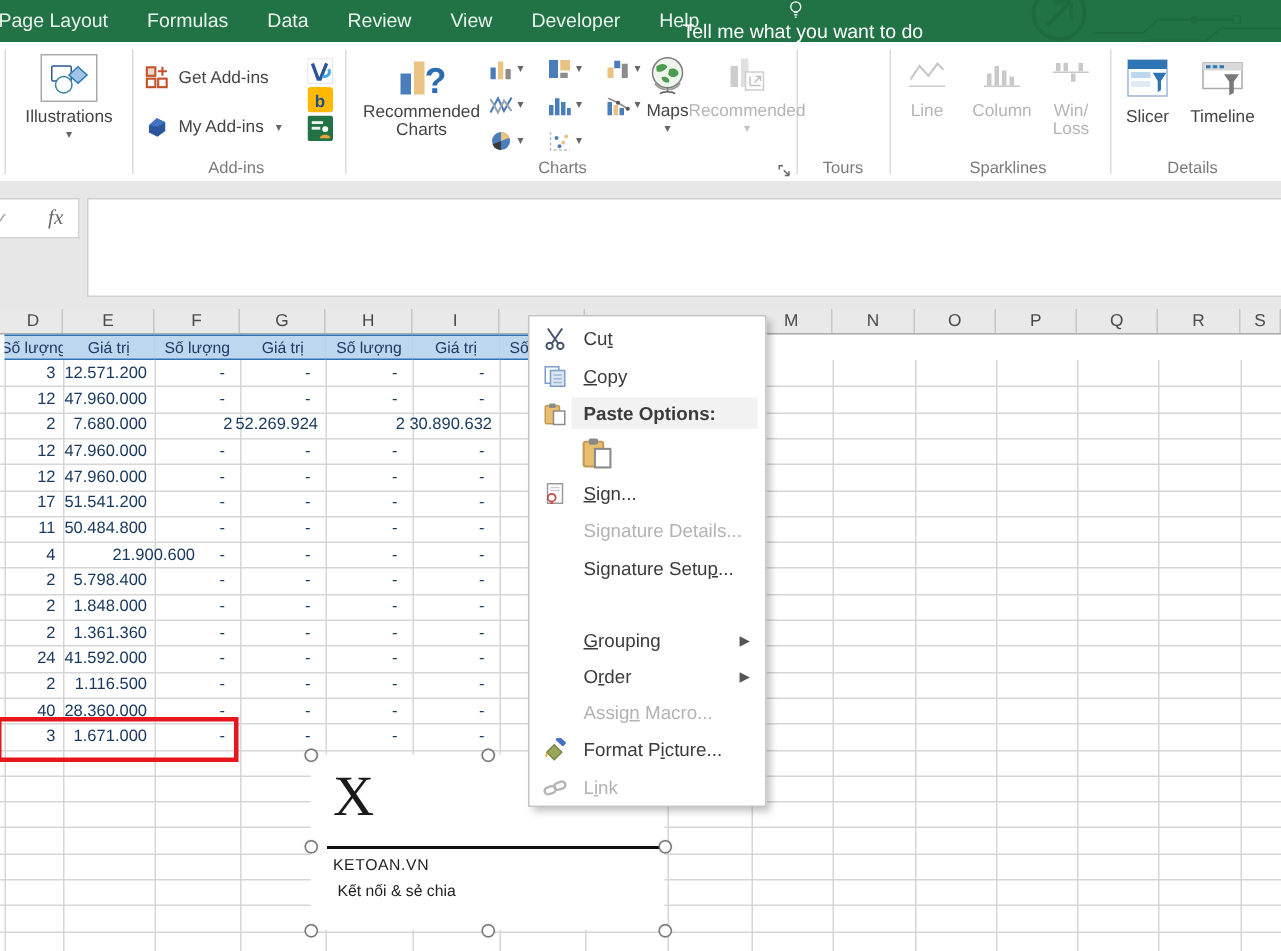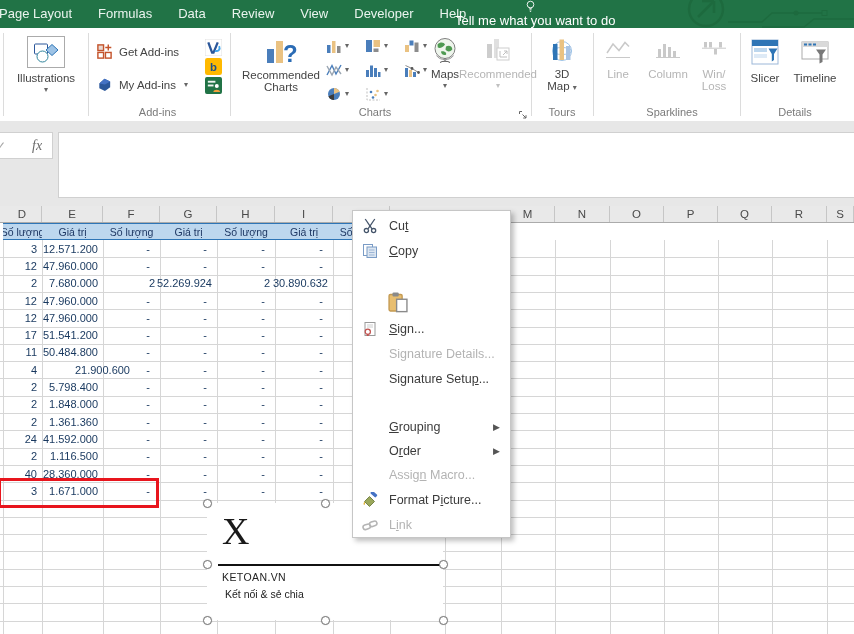--- a/index.html
+++ b/index.html
@@ -274,31 +274,20 @@
       <span class="riblabel" style="margin-top:2px">Recommended</span>
       <span class="caret" style="margin-top:3px">▾</span>
     </div>
     <div class="grouplabel" style="left:330px;width:90px">Charts</div>
     <div class="abs" style="left:518px;top:78px">
       <svg width="10" height="10" viewBox="0 0 10 10" stroke="#666" fill="none">
         <path d="M1.5 4 V1.5 H4 M4.5 4.5 L8 8 M8 8 V5.2 M8 8 H5.2"></path>
       </svg>
     </div>
 
-    <div class="bigbtn" style="left:540px;top:8px;width:44px">
-      <svg width="30" height="30" viewBox="0 0 30 30">
-        <circle cx="15" cy="15" r="9.5" fill="none" stroke="#9dc3e6"></circle>
-        <ellipse cx="15" cy="15" rx="9.5" ry="3.5" fill="none" stroke="#9dc3e6"></ellipse>
-        <rect x="6" y="8" width="4.5" height="16" fill="#2e75b6"></rect>
-        <rect x="12.5" y="3.5" width="4.5" height="20.5" fill="#eac282"></rect>
-        <rect x="19" y="10" width="4.5" height="14" fill="#a9c4e4"></rect>
-      </svg>
-      <span class="riblabel" style="margin-top:2px">3D</span>
-      <span class="riblabel"><span>Map</span> <span class="caret">▾</span></span>
-    </div>
     <div class="grouplabel" style="left:536px;width:52px">Tours</div>
 
     <div class="bigbtn disabled" style="left:602px;top:10px;width:32px">
       <svg width="26" height="22" viewBox="0 0 26 22" fill="none" stroke="#c9c9c9">
         <path d="M2 15 L8 6 L14 12.5 L20 4.5 L24 8.5" stroke-width="1.5"></path>
           <path d="M1 19.5 H25"></path>
       </svg>
       <span class="riblabel gray" style="margin-top:8px">Line</span>
     </div>
     <div class="bigbtn disabled" style="left:644px;top:10px;width:48px">
@@ -557,20 +546,31 @@
               <rect x="5" y="4" width="9.5" height="10.5" fill="#dce6f1" stroke="#7a9cc6"></rect>
               <g stroke="#9db6d6">
                 <line x1="7" y1="7" x2="12.5" y2="7"></line>
                 <line x1="7" y1="9.5" x2="12.5" y2="9.5"></line>
                 <line x1="7" y1="12" x2="12.5" y2="12"></line>
               </g>
             </svg>
           </span>
           <span class="lbl"><u>C</u>opy</span>
         </div>
+        <div class="mi bold" style="top: 52px; height: 25px;">
+          <div class="band"></div>
+          <span class="ic">
+            <svg viewBox="0 0 16 16">
+              <rect x="1.5" y="2.5" width="9.5" height="12" rx="1" fill="#e8be70" stroke="#c49a52"></rect>
+              <rect x="4" y="1" width="4.5" height="3" rx="0.8" fill="#8a8a8a"></rect>
+              <rect x="7" y="6" width="7.5" height="9" fill="#fff" stroke="#8a8a8a"></rect>
+            </svg>
+          </span>
+          <span class="lbl">Paste Options:</span>
+        </div>
         <div class="mi" style="top: 77px; height: 28px;">
           <span class="ic" style="margin-left: 34px;">
             <svg viewBox="0 0 16 16" style="width: 22px; height: 22px;">
               <rect x="1.5" y="2.5" width="9.5" height="12" rx="1" fill="#e8be70" stroke="#c49a52"></rect>
               <rect x="4" y="1" width="4.5" height="3" rx="0.8" fill="#8a8a8a"></rect>
               <rect x="7" y="6" width="7.5" height="9" fill="#fff" stroke="#8a8a8a"></rect>
             </svg>
           </span>
         </div>
         <div class="mi" style="top: 105px; height: 25px;">

